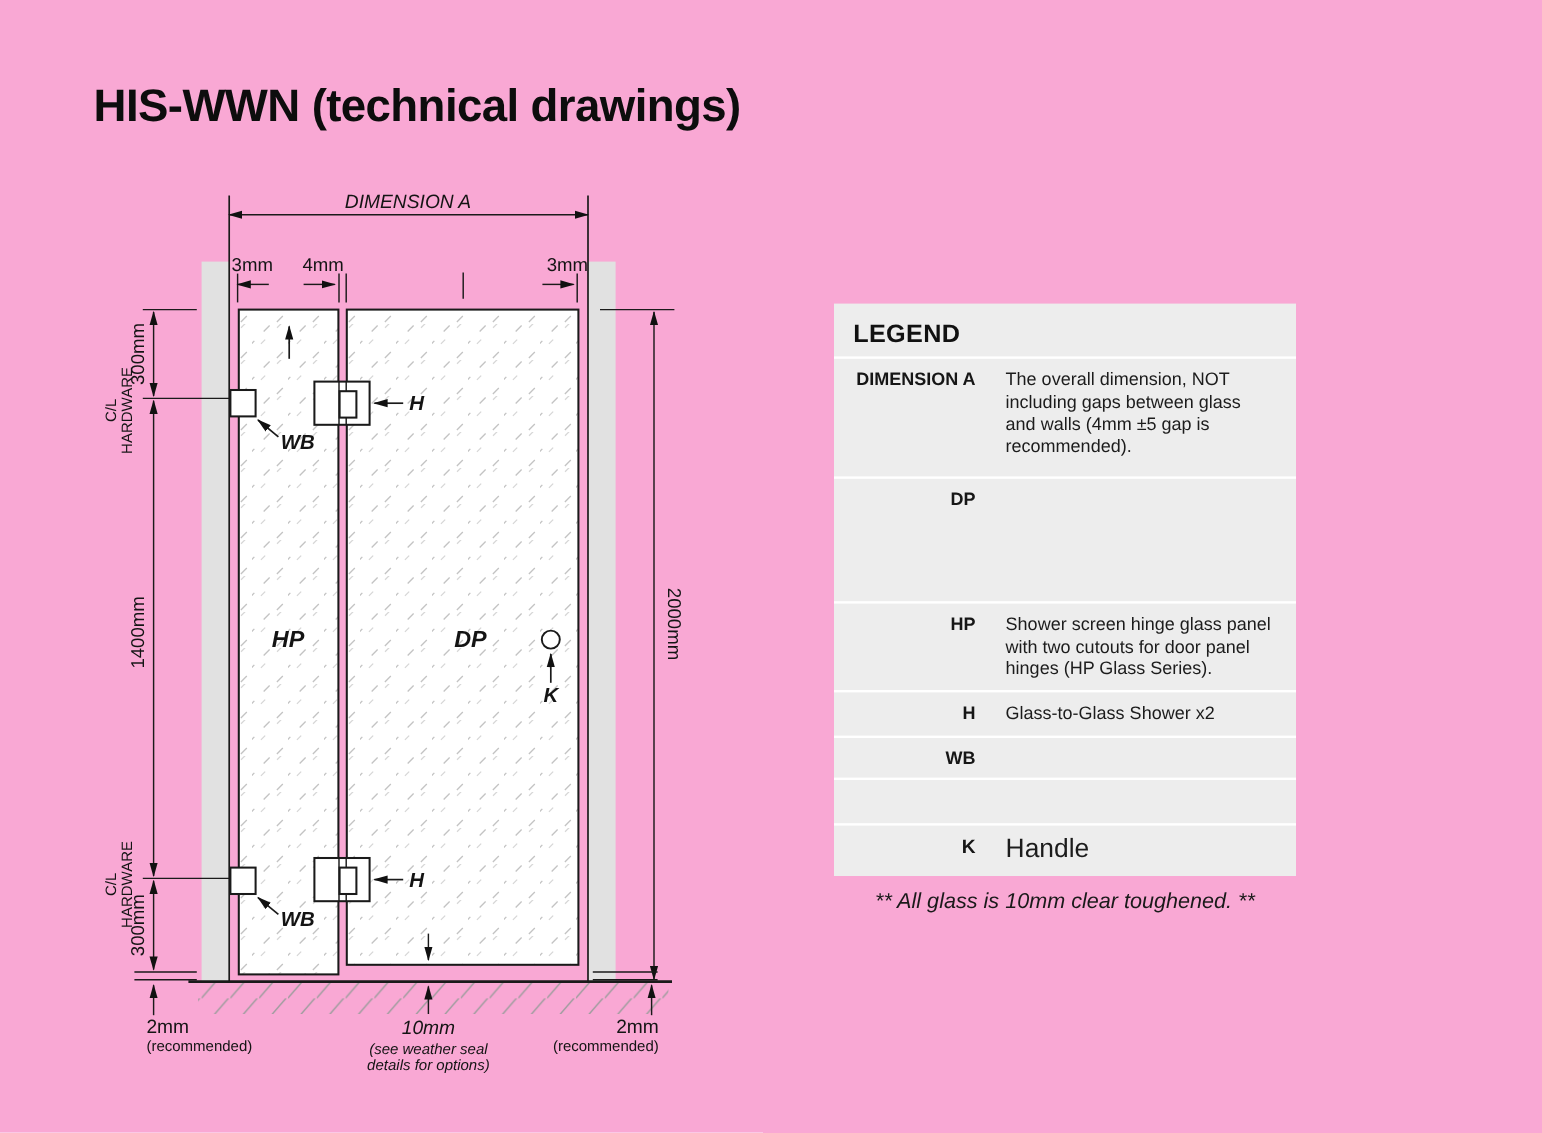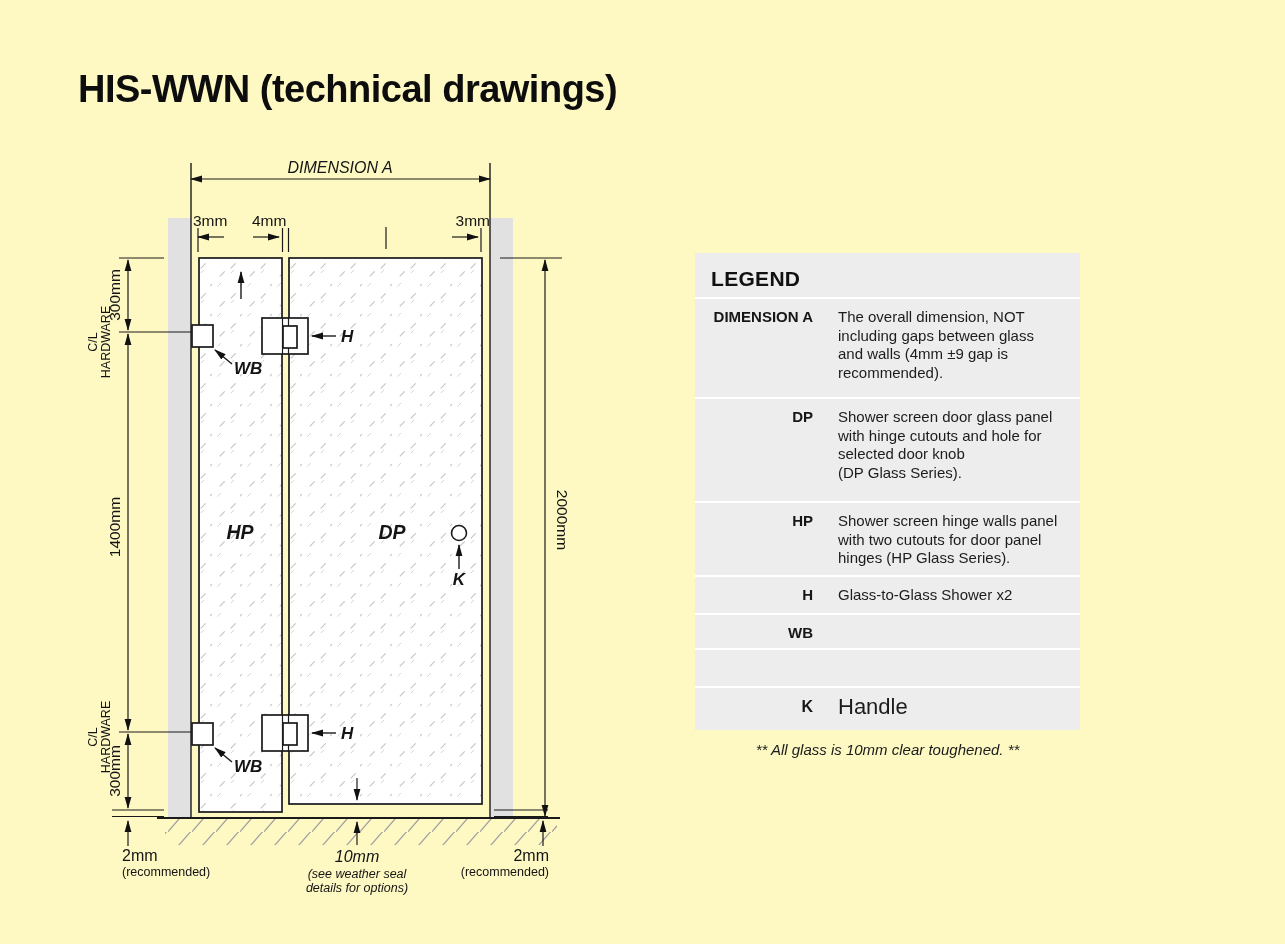--- a/index.html
+++ b/index.html
@@ -1,17 +1,17 @@
 <!DOCTYPE html>
 <html><head>
 <meta charset="utf-8">
 <style>
   html,body { margin:0; padding:0; background:#fff; }
   #page {
-    position:relative; width:1285px; height:944px; background:#fef9c3;
+    position:relative; width:1285px; height:944px; background:#f9a8d4;
     font-family:"Liberation Sans", sans-serif; color:#141414; overflow:hidden;
   }
   .page-title {
     position:absolute; left:78px; top:68px;
     font-size:38px; font-weight:bold; letter-spacing:-0.5px; color:#0d0d0d;
   }
   
   .legend {
     position:absolute; left:695px; top:253px; width:385px; height:477px;
     background:#ededed; box-sizing:border-box;
@@ -30,21 +30,21 @@
   .row-1 { height:104px; }
   .row-2 { height:74px; }
   .row-3 { height:38px; }
   .row-4 { height:35px; }
   .row-5 { height:38px; }
   .row-6 { height:44px; padding-top:10px; }
   .row-6 .lkey { font-size:16px; }
   .row-6 .ldesc { font-size:22px; }
   .legend-note {
     position:absolute; left:695px; top:741px; width:385px; text-align:center;
-    font-style:italic; font-size:15px; color:#1a1a1a;
+    font-style:italic; font-size:18px; color:#1a1a1a;
   }
   
   svg#drawing { position:absolute; left:0; top:0; }
   .td { font-family:"Liberation Sans", sans-serif; fill:#141414; }
   .s15 { font-size:15.5px; }
   .s16 { font-size:16px; }
   .s12 { font-size:12.5px; }
   .it  { font-style:italic; }
   .lbl17 { font-size:17px; font-weight:bold; font-style:italic; }
   .lbl19 { font-size:19.5px; font-weight:bold; font-style:italic; }
@@ -177,33 +177,29 @@
     <line class="ln dimE" x1="459" y1="569" x2="459" y2="545"></line>
     <text class="td lbl17" x="459" y="585" text-anchor="middle">K</text>
   </svg>
 
   <div class="legend">
     <div class="legend-title">LEGEND</div>
     <div class="legend-row row-0">
       <div class="lkey">DIMENSION A</div>
       <div class="ldesc">The overall dimension, NOT
 including gaps between glass
-and walls (4mm ±9 gap is
+and walls (4mm ±5 gap is
 recommended).</div>
     </div>
     <div class="legend-row row-1">
       <div class="lkey">DP</div>
-      <div class="ldesc">Shower screen door glass panel
-with hinge cutouts and hole for
-selected door knob
-(DP Glass Series).</div>
     </div>
     <div class="legend-row row-2">
       <div class="lkey">HP</div>
-      <div class="ldesc">Shower screen hinge walls panel
+      <div class="ldesc">Shower screen hinge glass panel
 with two cutouts for door panel
 hinges (HP Glass Series).</div>
     </div>
     <div class="legend-row row-3">
       <div class="lkey">H</div>
       <div class="ldesc">Glass-to-Glass Shower x2</div>
     </div>
     <div class="legend-row row-4">
       <div class="lkey">WB</div>
     </div>

